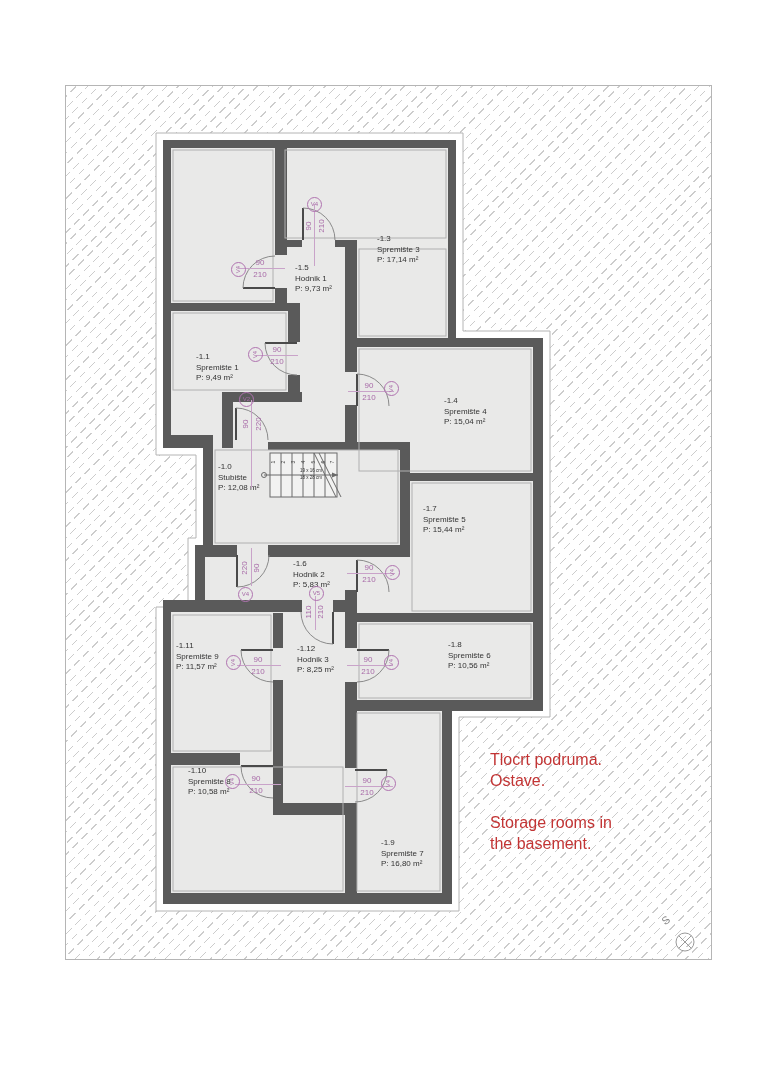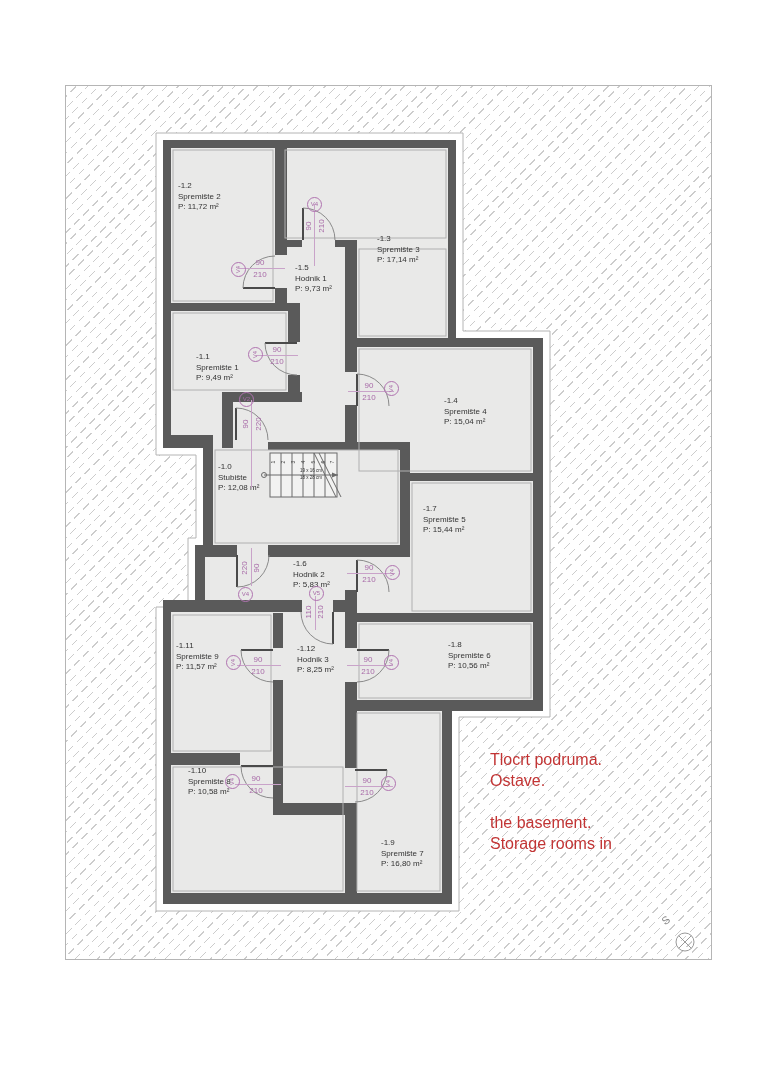--- a/index.html
+++ b/index.html
@@ -178,25 +178,20 @@
   <div class="rlabel" style="left:218px;top:462px">
     <div>-1.0</div>
     <div>Stubište</div>
     <div>P: 12,08 m²</div>
   </div>
   <div class="rlabel" style="left:196px;top:352px">
     <div>-1.1</div>
     <div>Spremište 1</div>
     <div>P: 9,49 m²</div>
   </div>
-  <div class="rlabel" style="left:178px;top:181px">
-    <div>-1.2</div>
-    <div>Spremište 2</div>
-    <div>P: 11,72 m²</div>
-  </div>
   <div class="rlabel" style="left:377px;top:234px">
     <div>-1.3</div>
     <div>Spremište 3</div>
     <div>P: 17,14 m²</div>
   </div>
   <div class="rlabel" style="left:444px;top:396px">
     <div>-1.4</div>
     <div>Spremište 4</div>
     <div>P: 15,04 m²</div>
   </div>
@@ -300,20 +295,20 @@
   <span class="dim" style="left:350px;top:788px">210</span>
   <div class="sep" style="left:345px;top:786px;width:48px;height:1px"></div>
   <span class="tag rot" style="left:381px;top:776px">V4</span>
 
   <div id="annotation">
     <div class="para">
       <div>Tlocrt podruma.</div>
       <div>Ostave.</div>
     </div>
     <div class="para">
+      <div>Storage rooms in</div>
       <div>the basement.</div>
-      <div>Storage rooms in</div>
     </div>
   </div>
 
   <span id="north-letter">S</span>
 
 </div>
 
 </body></html>

